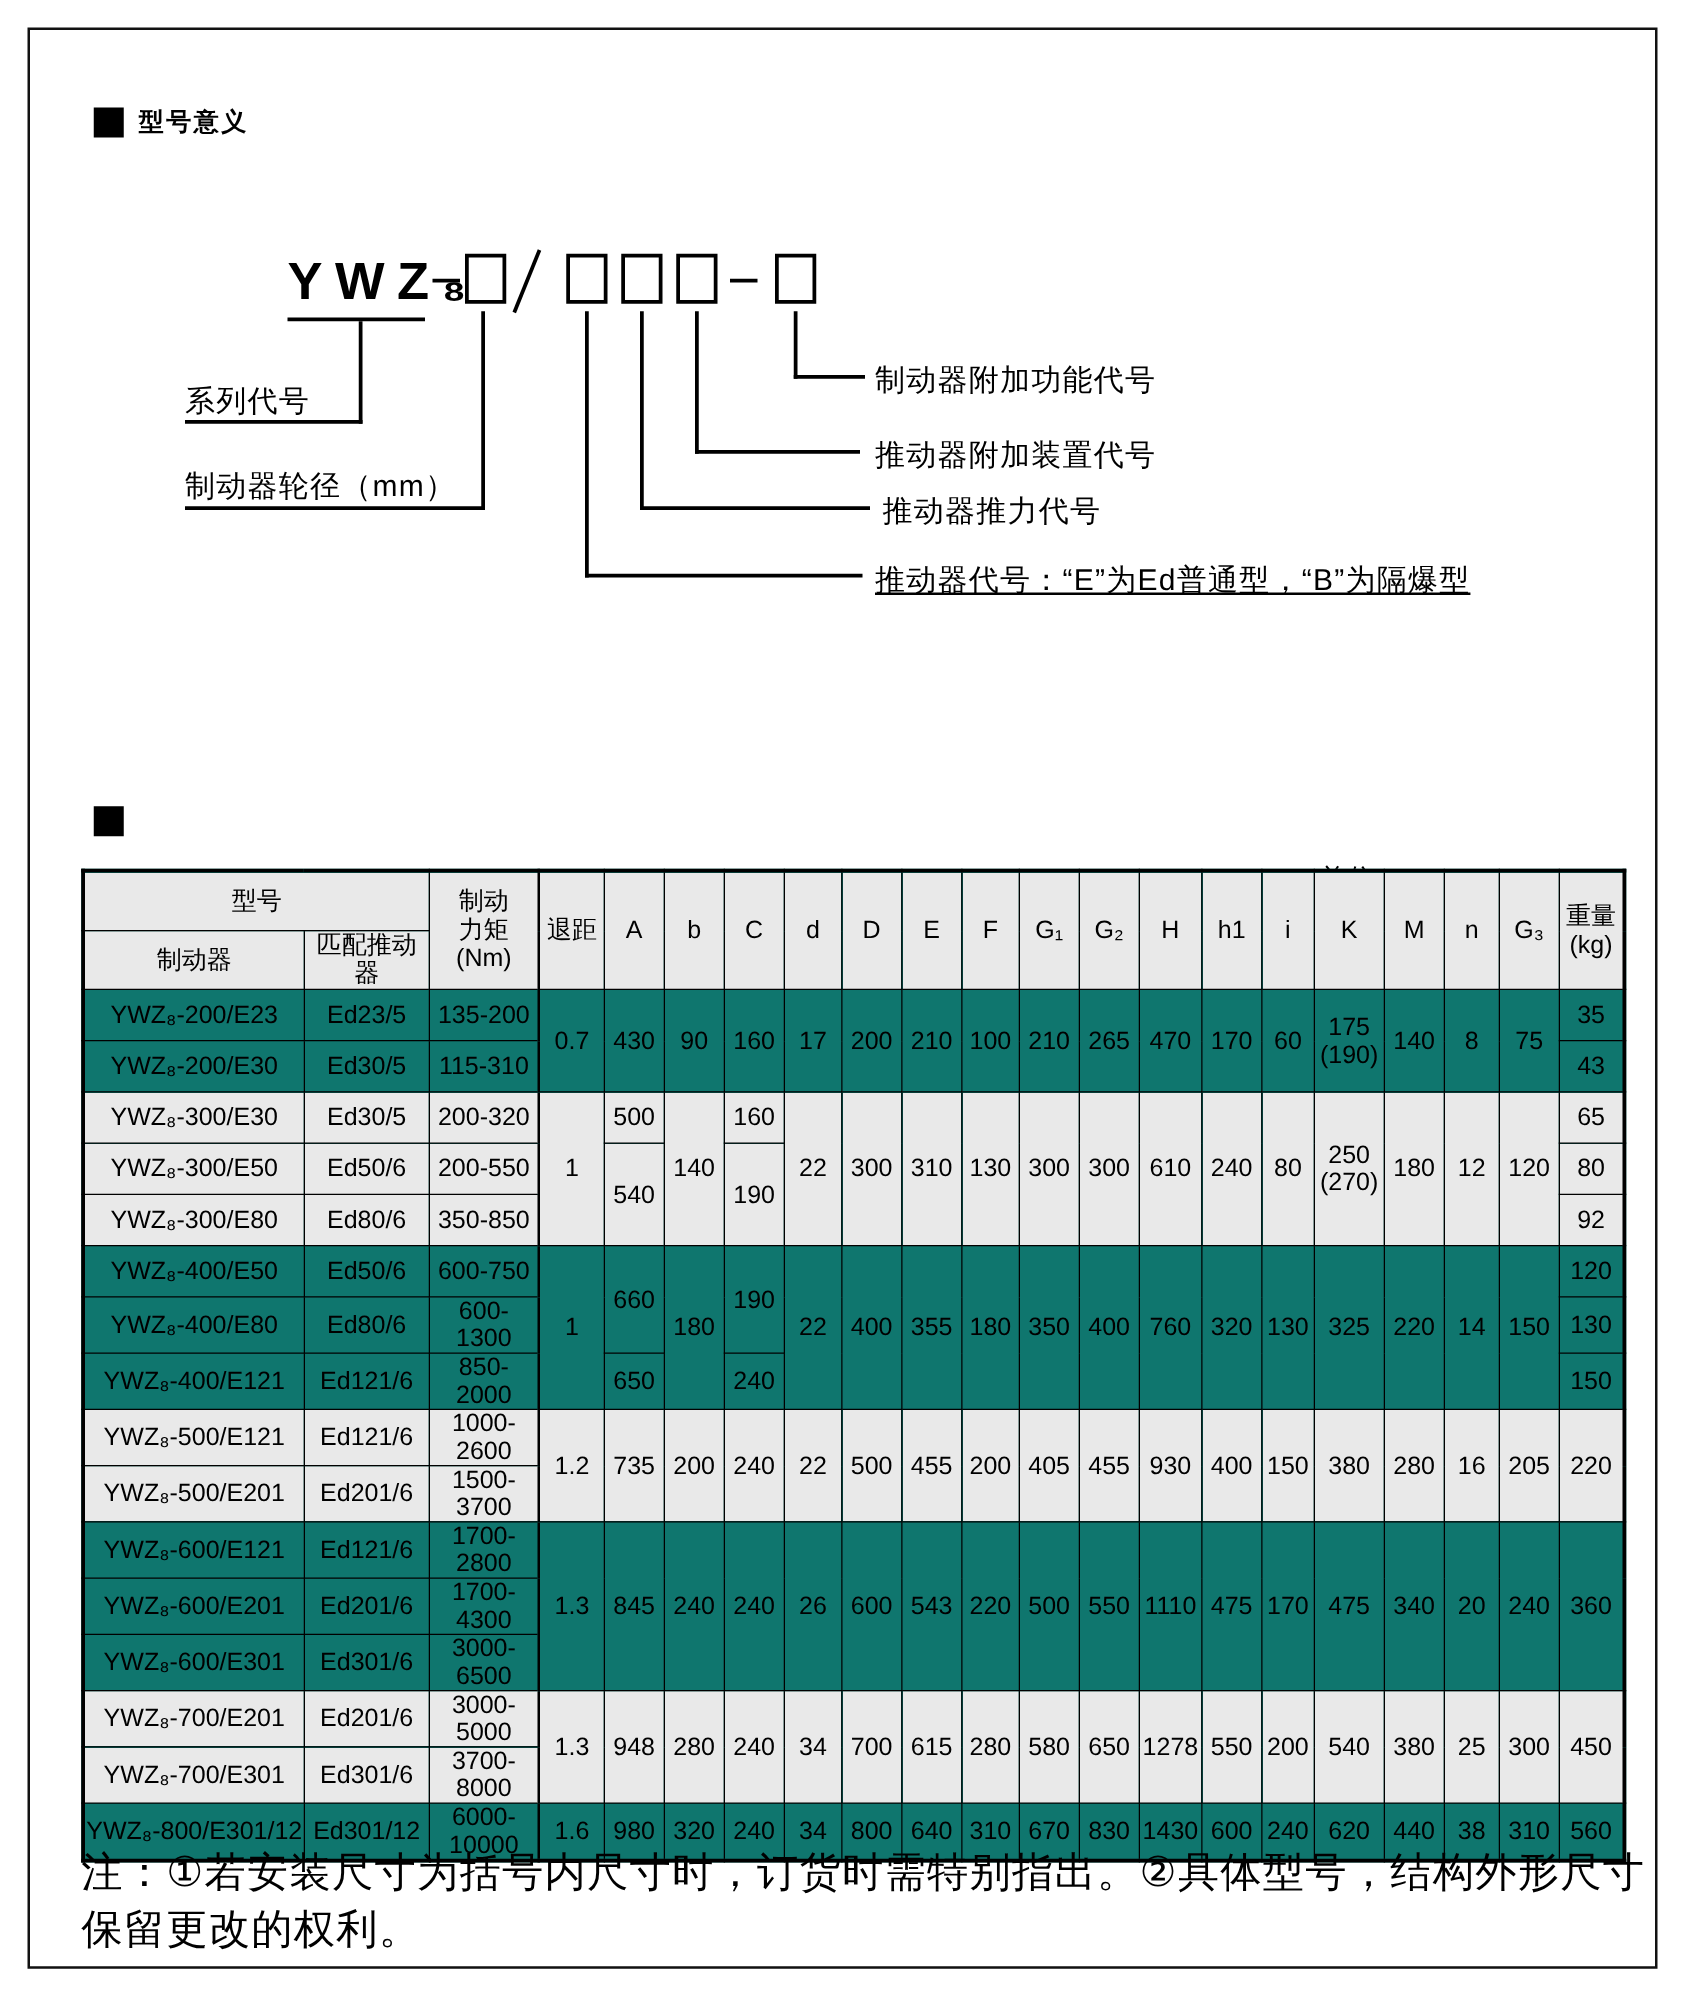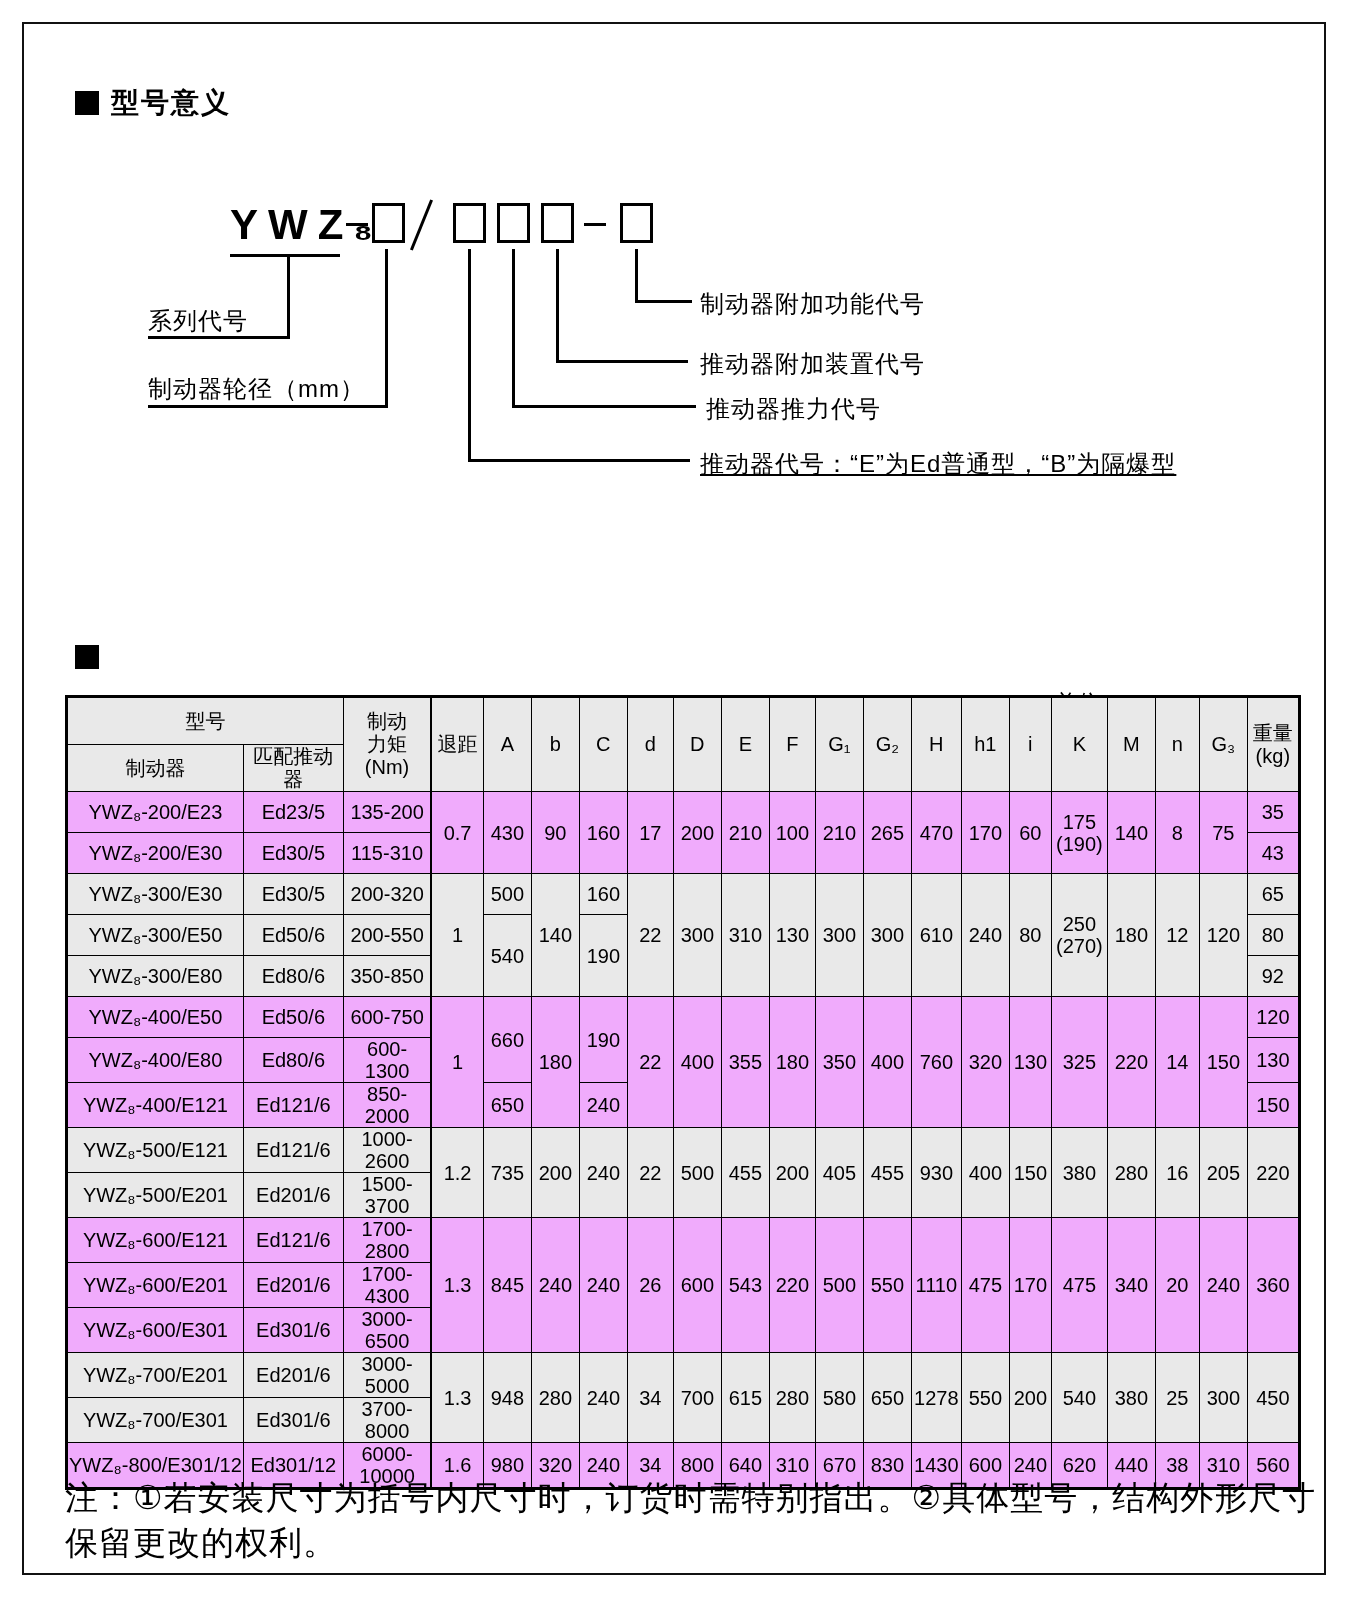--- a/index.html
+++ b/index.html
@@ -2,35 +2,35 @@
 <html><head>
 <meta charset="utf-8">
 <style>
   * { margin:0; padding:0; box-sizing:border-box; }
   html,body { width:1348px; height:1600px; background:#fff; color:#000;
     font-family:"Liberation Sans","DejaVu Sans",sans-serif; position:relative; }
   .abs { position:absolute; }
   .frame { left:22px; top:22px; width:1304px; height:1553px; border:2px solid #111; }
 
   
-  .sec-title { font-size:28px; font-weight:bold; letter-spacing:2px; display:flex; align-items:center; gap:12px; }
+  .sec-title { font-size:20px; font-weight:bold; letter-spacing:2px; display:flex; align-items:center; gap:12px; }
   .sq { width:24px; height:24px; background:#000; display:inline-block; }
   .unit { font-size:22px; letter-spacing:1px; }
 
   
   .code-text { font-size:42px; font-weight:600; letter-spacing:10px; line-height:1; }
   .dline { position:absolute; background:#000; }
   .dbox { position:absolute; width:33px; height:40px; border:3px solid #000; background:#fff; }
   .slash { position:absolute; width:3px; height:54px; background:#000; transform:rotate(22deg); }
   .dlabel { position:absolute; font-size:24px; letter-spacing:1px; white-space:nowrap; }
   .example { font-size:27px; letter-spacing:1px; }
 
   
   #spec-table { position:absolute; left:65px; top:695px; border-collapse:collapse;
-    table-layout:fixed; border:3px solid #000; background:#f0abfc; }
+    table-layout:fixed; border:3px solid #000; background:#0f766e; }
   #spec-table th, #spec-table td { border:1px solid #000; text-align:center;
     vertical-align:middle; white-space:pre-line; padding:0 1px; overflow:hidden; }
   #spec-table th { background:#e9e9e9; font-weight:normal; font-size:20px; line-height:1.15; }
   #spec-table thead tr:first-child { height:48px; }
   #spec-table thead tr:last-child { height:38px; }
   #spec-table tbody tr { height:41px; }
   #spec-table td { font-size:20px; line-height:1.1; }
   td.model-cell { font-size:18px; }
   td.model-cell.small { font-size:15px; }
   td.torque-cell { font-size:17px; }

